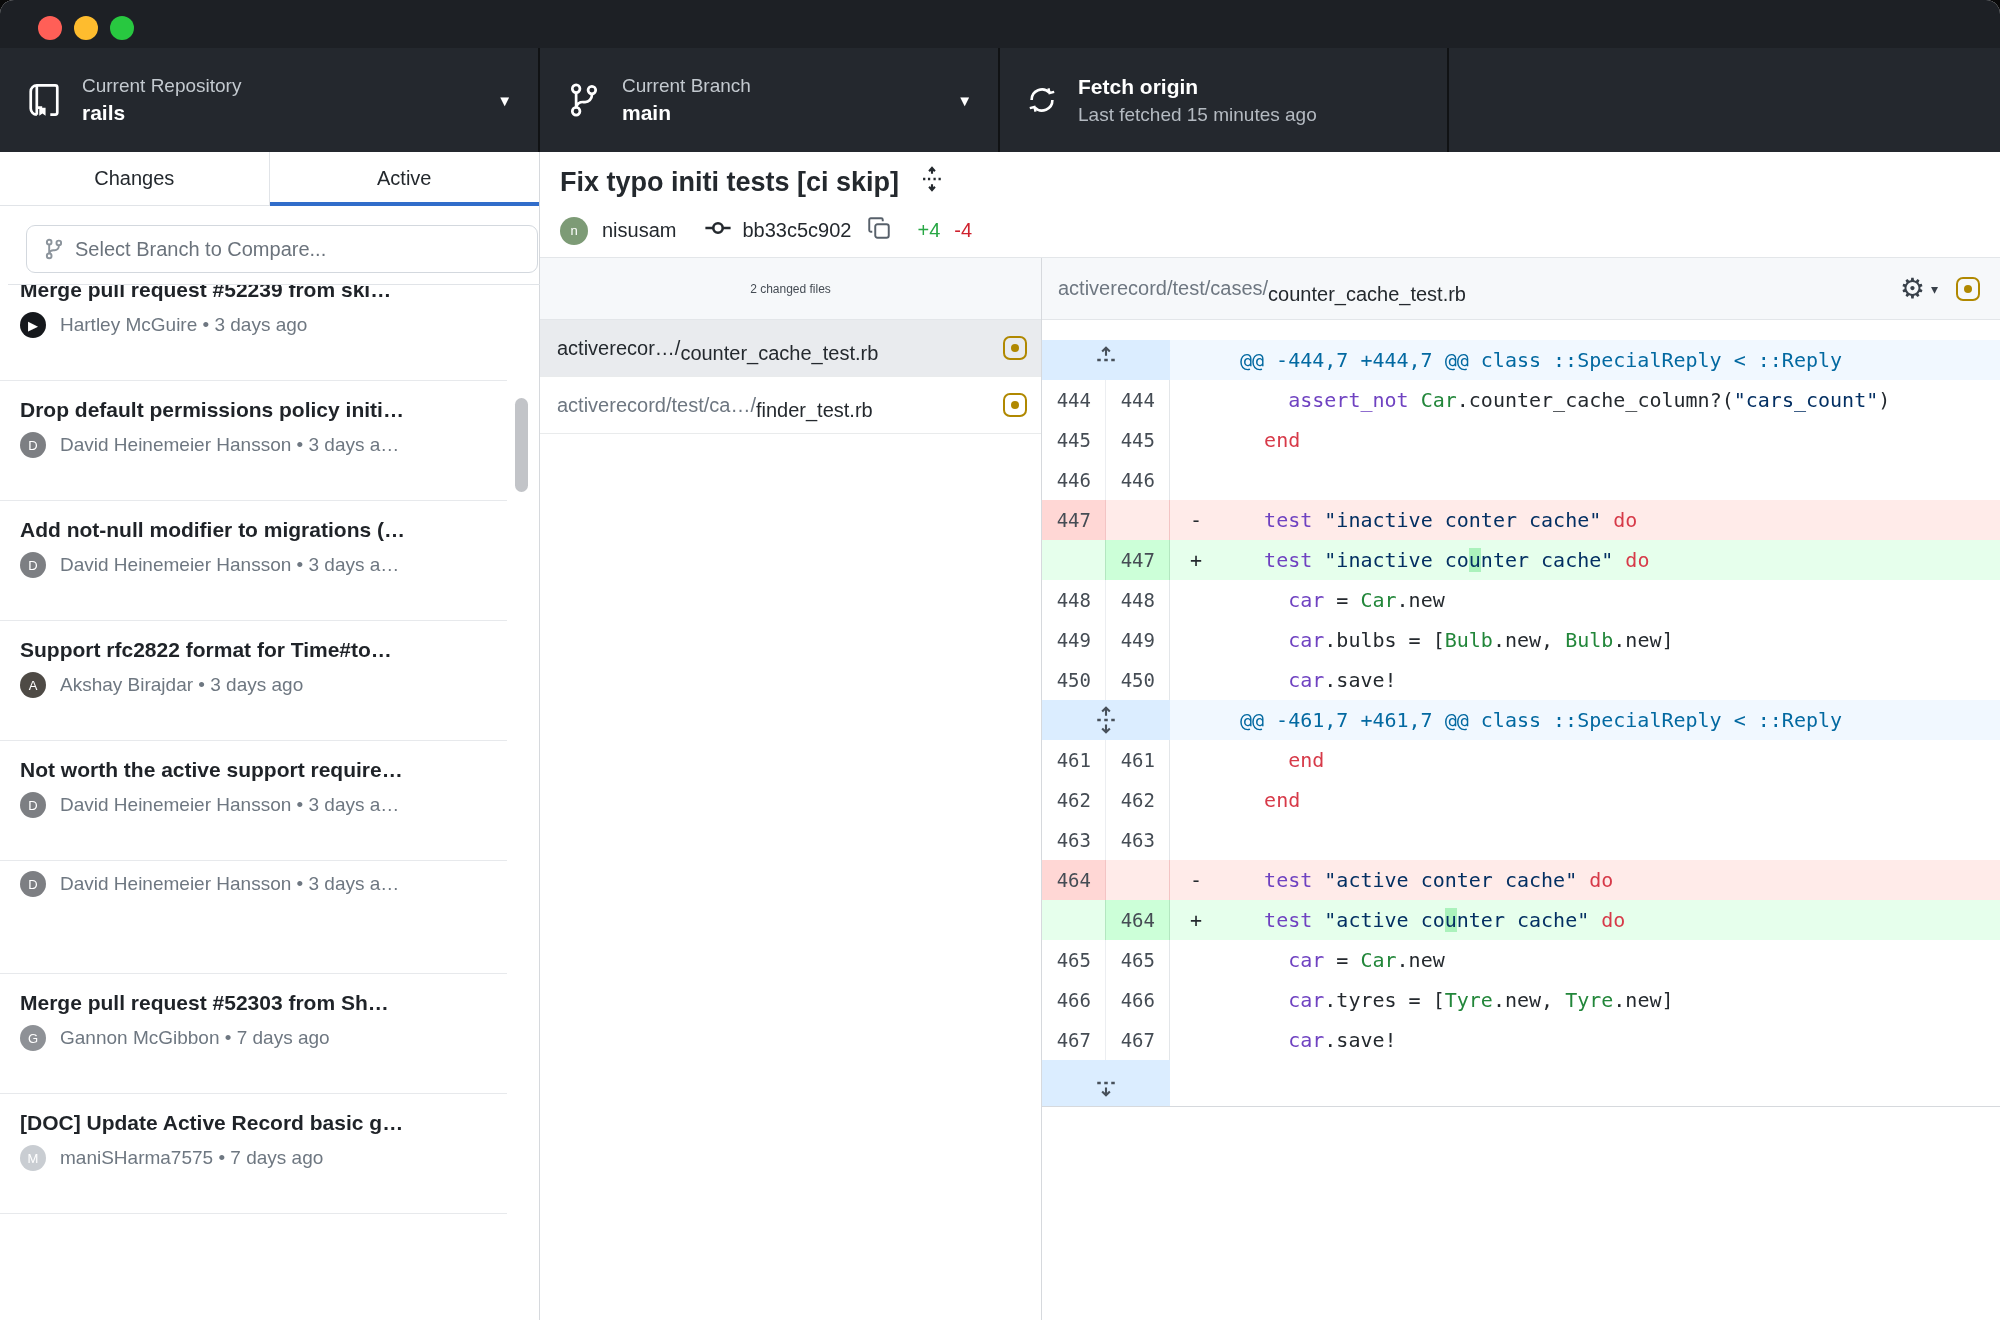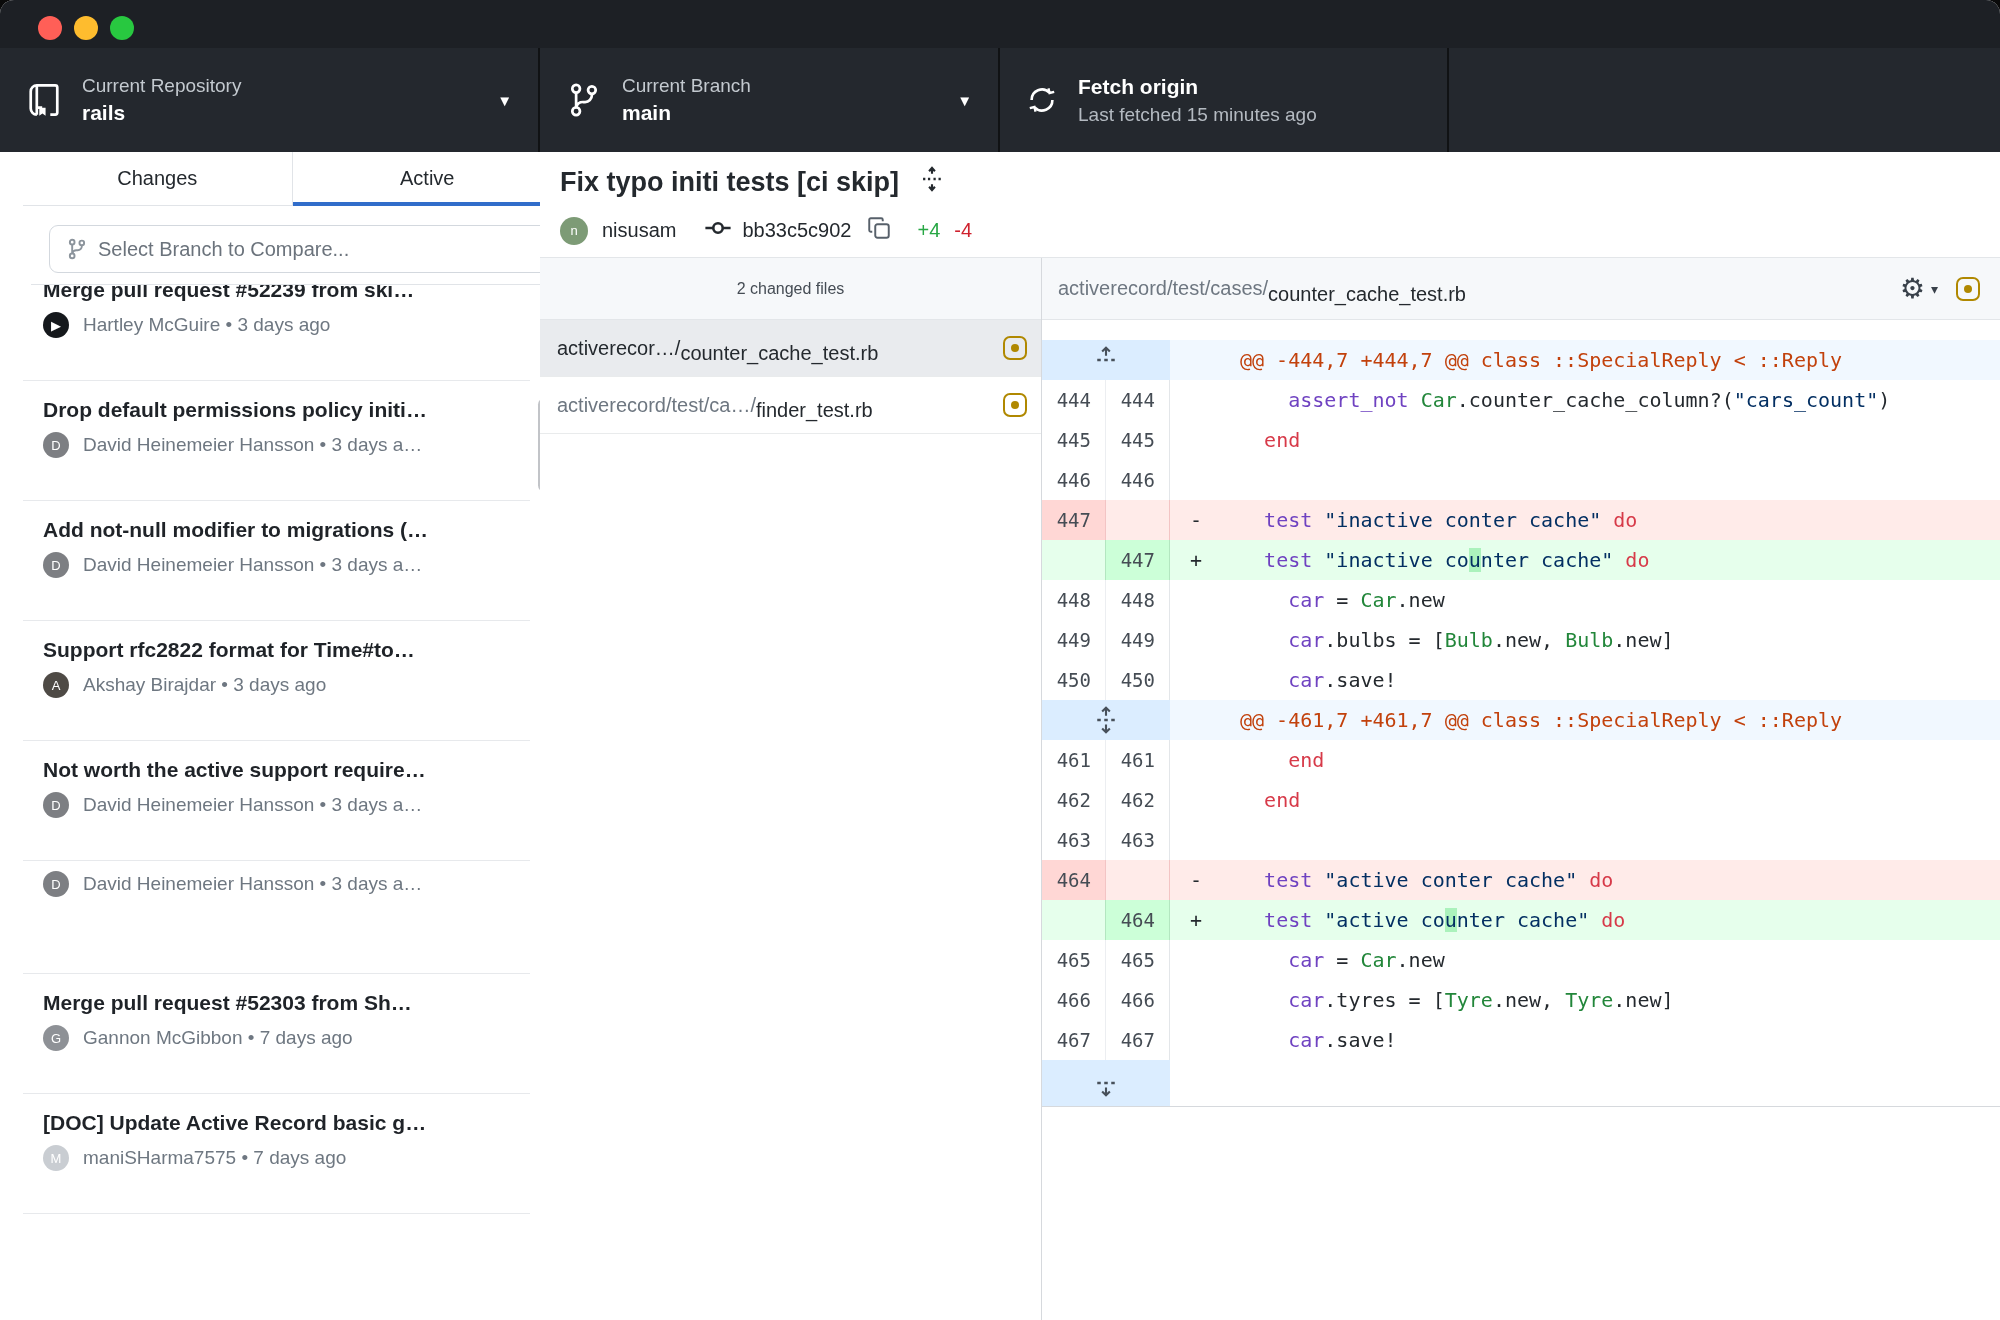--- a/index.html
+++ b/index.html
@@ -13,21 +13,21 @@
   .toolbar{position:absolute;left:0;top:48px;width:2000px;height:104px;background:#24282e;display:flex;}
   .tb-sec{display:flex;align-items:center;box-sizing:border-box;padding:0 26px;border-right:2px solid #101214;}
   .tb-sec .ticon{width:36px;height:36px;flex:0 0 auto;margin-right:20px;}
   .tb-txt{display:flex;flex-direction:column;line-height:1.25;}
   .tb-label{font-size:19px;color:#c3c9cf;}
   .tb-value{font-size:21px;font-weight:bold;color:#fff;margin-top:2px;}
   .tb-sub{font-size:19px;color:#b4bac1;margin-top:3px;}
   .tb-caret{margin-left:auto;color:#fff;font-size:15px;}
   
   .sidebar{position:absolute;left:0;top:152px;width:540px;bottom:0;background:#fff;
-           box-sizing:border-box;border-right:1px solid #d6d9dd;margin-left:23px;}
+           box-sizing:border-box;border-right:1px solid #d6d9dd;}
   .tabs{position:absolute;left:0;top:0;width:100%;height:54px;display:flex;}
   .tab{width:270px;box-sizing:border-box;text-align:center;line-height:52px;font-size:20px;color:#24292e;position:relative;background:#fff;}
   .tab.inactive{border-bottom:1px solid #e1e4e8;border-right:1px solid #e1e4e8;}
   .tab.active::after{content:"";position:absolute;left:0;right:0;bottom:0;height:4px;background:#316dca;}
   .filterbar{position:absolute;left:8px;top:54px;width:100%;height:79px;box-sizing:border-box;border-bottom:1px solid #e1e4e8;}
   .compare-input{position:absolute;left:18px;top:19px;width:512px;height:48px;box-sizing:border-box;
                  border:1.5px solid #d3d8de;border-radius:9px;display:flex;align-items:center;background:#fff;}
   .compare-input .bicon{width:22px;height:22px;margin:0 10px 0 16px;}
   .compare-ph{font-size:20px;color:#6b737c;}
   .commitlist{position:absolute;left:0;top:133px;bottom:0;width:539px;overflow:hidden;}
@@ -49,21 +49,21 @@
   .ch-name{margin-left:14px;}
   .ch-commit-ic{margin-left:28px;}
   .ch-sha{margin-left:10px;}
   .ch-copy{margin-left:16px;}
   .ch-add{margin-left:26px;color:#28a745;}
   .ch-del{margin-left:14px;color:#cf222e;}
   
   .files-col{position:absolute;left:540px;top:258px;width:502px;bottom:0;box-sizing:border-box;
              border-right:1px solid #d6d9dd;background:#fff;}
   .files-header{height:62px;box-sizing:border-box;background:#f6f8fa;border-bottom:1px solid #e3e6e9;
-                display:flex;align-items:center;justify-content:center;font-size:16px;color:#454c54;}
+                display:flex;align-items:center;justify-content:center;font-size:12px;color:#454c54;}
   .file-row{height:57px;box-sizing:border-box;border-bottom:1px solid #e9ebec;display:flex;align-items:center;
             padding:0 14px 0 17px;font-size:20px;background:#fff;}
   .file-row.selected{background:#e9ebee;}
   .f-prefix{color:#6e7781;white-space:pre;}
   .f-prefix.dark{color:#24292e;}
   .f-name{color:#24292e;margin-top:11px;}
   .f-status{margin-left:auto;}
   .mod-badge{width:24px;height:24px;box-sizing:border-box;border:2.5px solid #b08800;border-radius:7px;
              display:flex;align-items:center;justify-content:center;}
   .mod-badge i{width:8px;height:8px;border-radius:50%;background:#b08800;}
@@ -83,21 +83,21 @@
   .dcode{flex:1;display:flex;align-items:center;white-space:pre;font-size:20px;color:#24292e;}
   .dmark{width:70px;box-sizing:border-box;padding-left:20px;flex:0 0 auto;}
   .drow.ctx .gcell.o{border-right:1px solid #eceef1;}
   .drow.ctx .gcell.n{border-right:1px solid #e3e6e9;}
   .drow.del .gcell.o{background:#ffd7d5;border-right:1px solid #f3c4c4;}
   .drow.del .gcell.n{background:#ffebe9;border-right:1px solid #f3c4c4;}
   .drow.del .dcode{background:#ffebe9;}
   .drow.add .gcell.o{background:#e6ffec;border-right:1px solid #b3e6c0;}
   .drow.add .gcell.n{background:#ccffd8;border-right:1px solid #b3e6c0;}
   .drow.add .dcode{background:#e6ffec;}
-  .drow.hunk .dcode{background:#f1f8ff;color:#c2410c;padding-left:70px;}
+  .drow.hunk .dcode{background:#f1f8ff;color:#0369a1;padding-left:70px;}
   .seg.hl{background:#abf2bc;}
   .gap{height:10px;}
 </style>
 </head>
 <body>
 
 <div id="window">
 
   <div class="titlebar">
     <span class="light" id="light-close" style="left: 38px; background: rgb(255, 95, 87);"></span>

